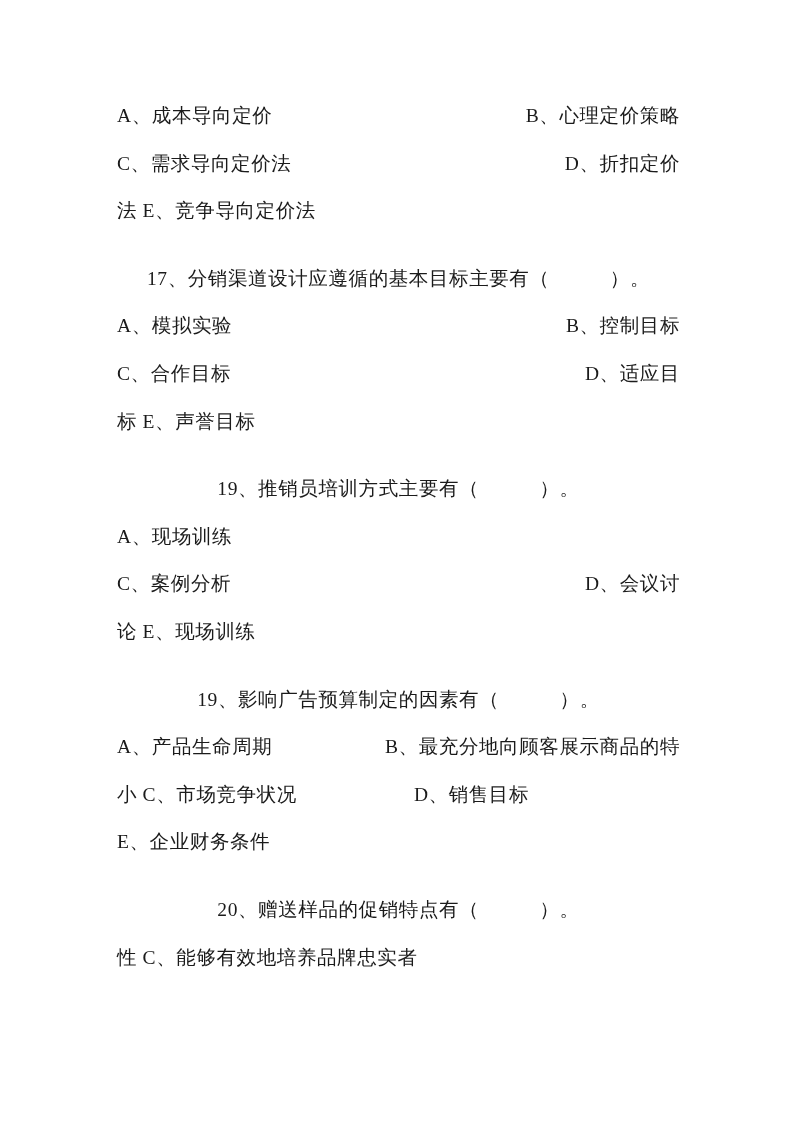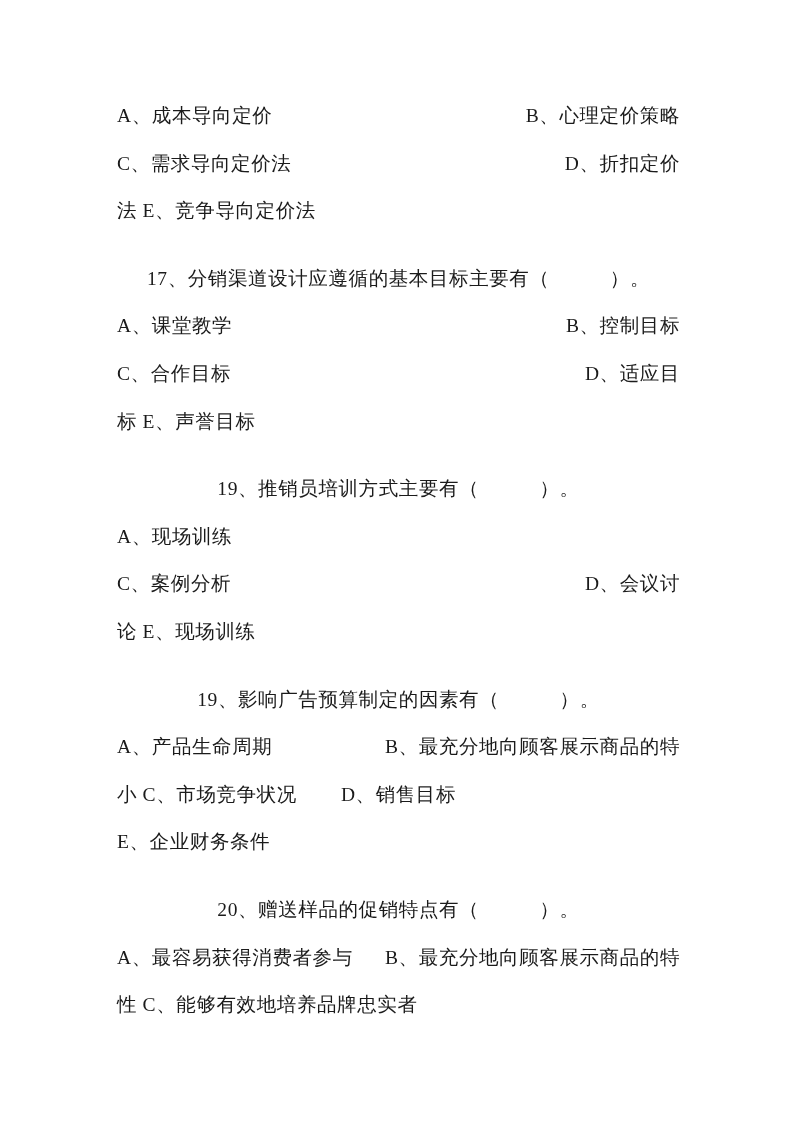--- a/index.html
+++ b/index.html
@@ -27,22 +27,22 @@
     text-align: center;
   }
   .line {
     display: flex;
     justify-content: space-between;
     line-height: 47.6px;
     white-space: nowrap;
   }
   .line .right:empty { display: none; }
   
-  .line.midgap { justify-content: flex-start; gap: 44px; }
-  .line.midgap .right { }
+  .line.midgap { justify-content: flex-start; }
+  .line.midgap .right { margin-left: 117px; }
 </style>
 </head>
 <body>
 
 <div class="page">
 
   <section class="block">
     <div class="line">
       <span class="left">A、成本导向定价</span>
       <span class="right">B、心理定价策略</span>
@@ -53,21 +53,21 @@
     </div>
     <div class="line">
       <span class="left">法 E、竞争导向定价法</span>
 
     </div>
   </section>
 
   <section class="block">
     <div class="question">17、分销渠道设计应遵循的基本目标主要有（　　　）。</div>
     <div class="line">
-      <span class="left">A、课堂教学</span>
+      <span class="left">A、模拟实验</span>
       <span class="right">B、控制目标</span>
     </div>
     <div class="line">
       <span class="left">C、合作目标</span>
       <span class="right">D、适应目</span>
     </div>
     <div class="line">
       <span class="left">标 E、声誉目标</span>
 
     </div>
@@ -100,21 +100,17 @@
     </div>
     <div class="line">
       <span class="left">E、企业财务条件</span>
 
     </div>
   </section>
 
   <section class="block">
     <div class="question">20、赠送样品的促销特点有（　　　）。</div>
     <div class="line">
-      <span class="left">A、最容易获得消费者参与</span>
-      <span class="right">B、最充分地向顾客展示商品的特</span>
-    </div>
-    <div class="line">
       <span class="left">性 C、能够有效地培养品牌忠实者</span>
     </div>
   </section>
 
 </div>
 
 </body></html>

